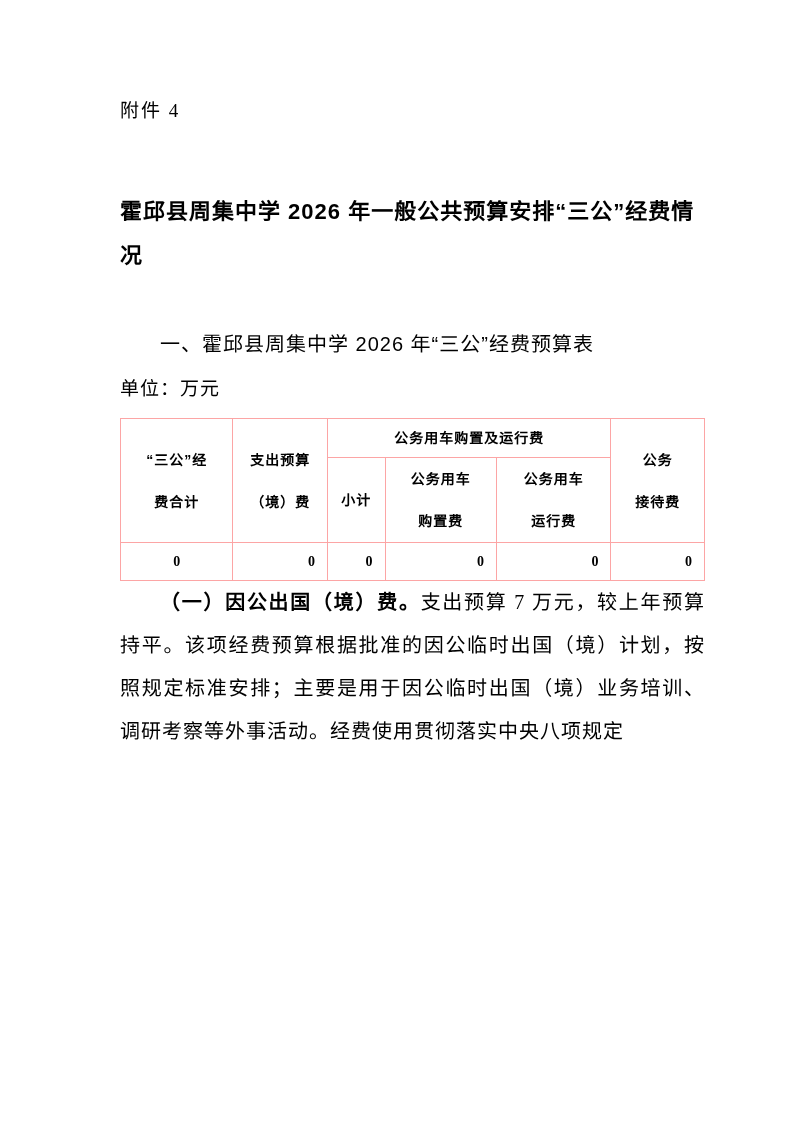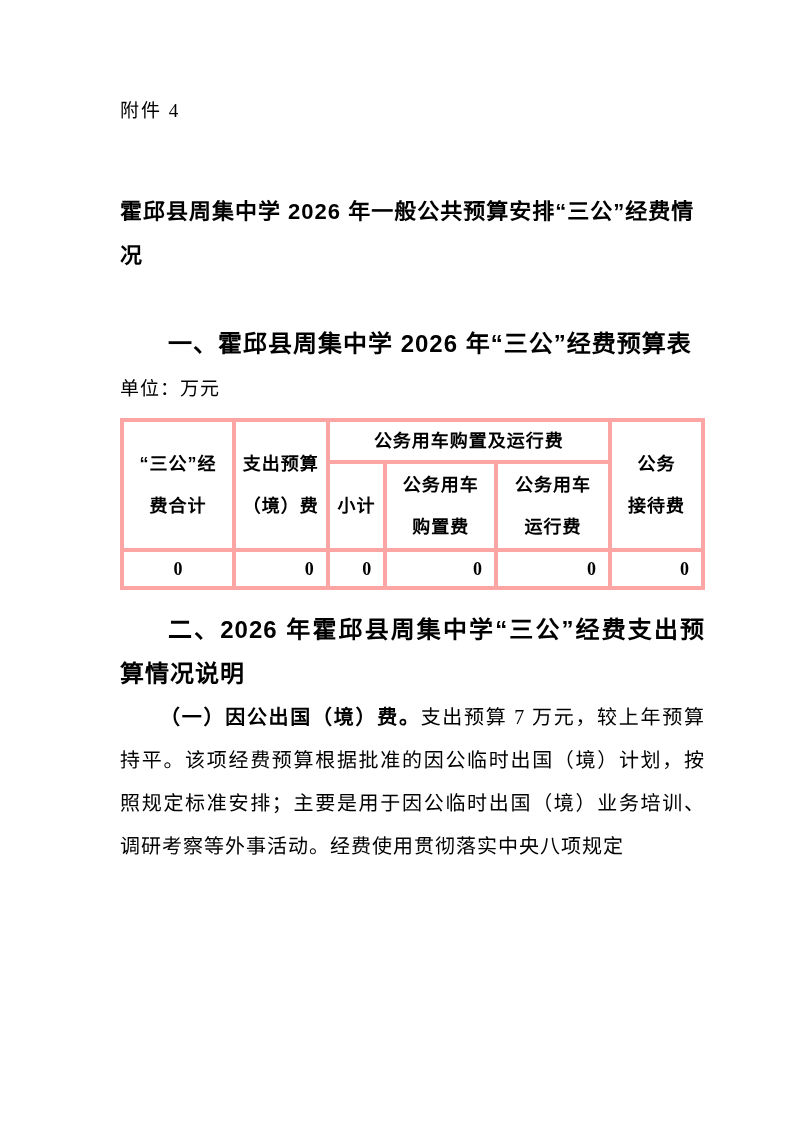--- a/index.html
+++ b/index.html
@@ -25,22 +25,22 @@
   .doc-title {
     margin-top: 66px;
     font-size: 22px;
     font-weight: bold;
     line-height: 44px;
     text-align: left;
     letter-spacing: 1px;
     font-family: "Liberation Sans", "DejaVu Sans", sans-serif;
   }
   .section-heading {
-    font-size: 24px;
-    font-weight: bold;
+    font-size: 20px;
+    font-weight: normal;
     line-height: 36px;
     text-indent: 2em;
     letter-spacing: 1px;
     text-align: justify;
     font-family: "Liberation Sans", "DejaVu Sans", sans-serif;
   }
   .section-1 { margin-top: 48px; }
   .section-2 { margin-top: 18px; line-height: 44px; }
   .unit-label {
     margin-top: 14px;
@@ -50,22 +50,22 @@
     letter-spacing: 1px;
   }
   table.budget-table {
     width: 100%;
     margin-top: 16px;
     border-collapse: collapse;
     table-layout: fixed;
   }
   table.budget-table th,
   table.budget-table td {
-    border: 4px solid #fca5a5;
-    font-size: 18px;
+    border: 1px solid #fca5a5;
+    font-size: 14px;
   }
   table.budget-table th {
     font-weight: bold;
     text-align: center;
     vertical-align: middle;
     white-space: pre-line;
     line-height: 42px;
     letter-spacing: 1px;
     font-family: "Liberation Sans", "DejaVu Sans", sans-serif;
   }
@@ -135,18 +135,17 @@
         <td class="center">0</td>
         <td>0</td>
         <td>0</td>
         <td>0</td>
         <td>0</td>
         <td>0</td>
       </tr>
     </tbody>
   </table>
 
-  <h2 class="section-heading section-2">二、2026 年霍邱县周集中学“三公”经费支出预算情况说明</h2>
 
 
   <p class="para"><span class="bold-lead">（一）因公出国（境）费。</span><span>支出预算 7 万元，较上年预算持平。该项经费预算根据批准的因公临时出国（境）计划，按照规定标准安排；主要是用于因公临时出国（境）业务培训、调研考察等外事活动。经费使用贯彻落实中央八项规定</span></p>
 
 </div>
 
 </body></html>

